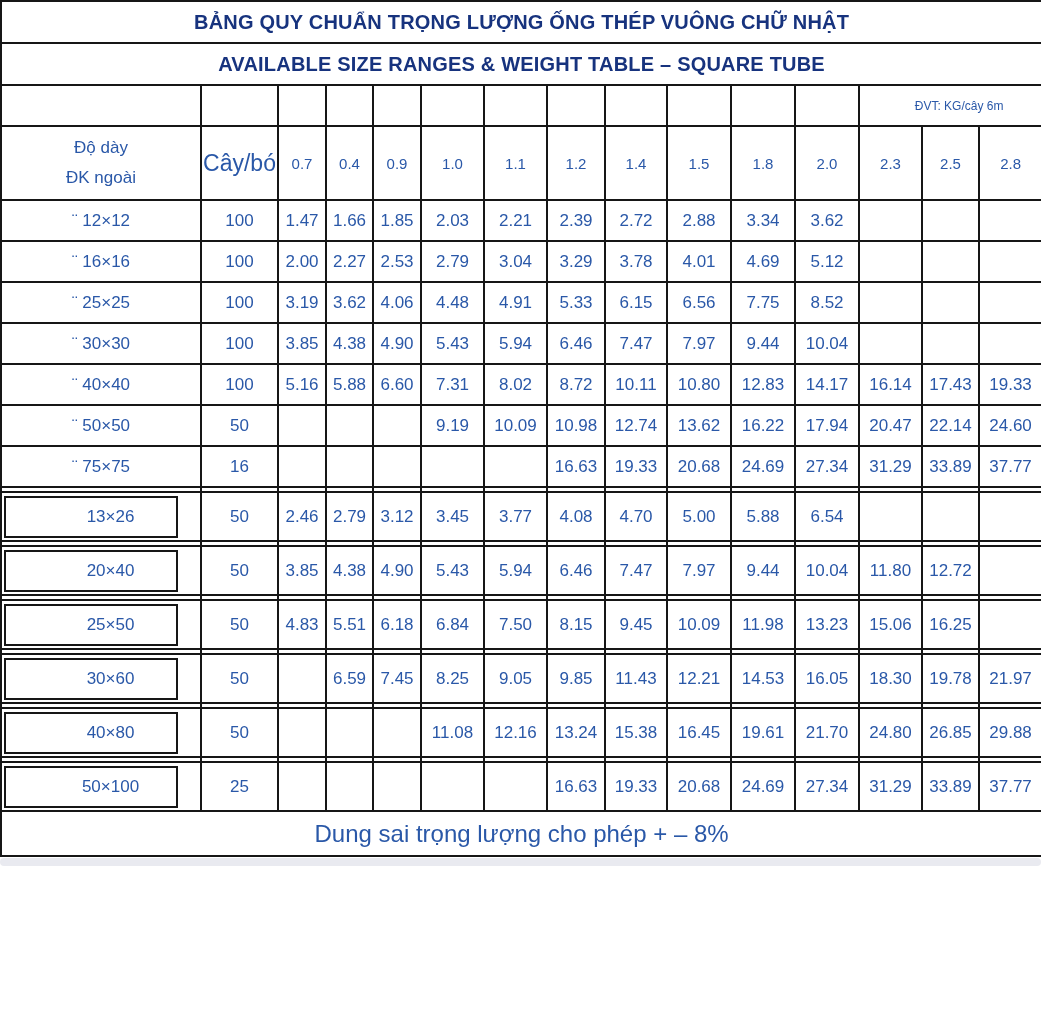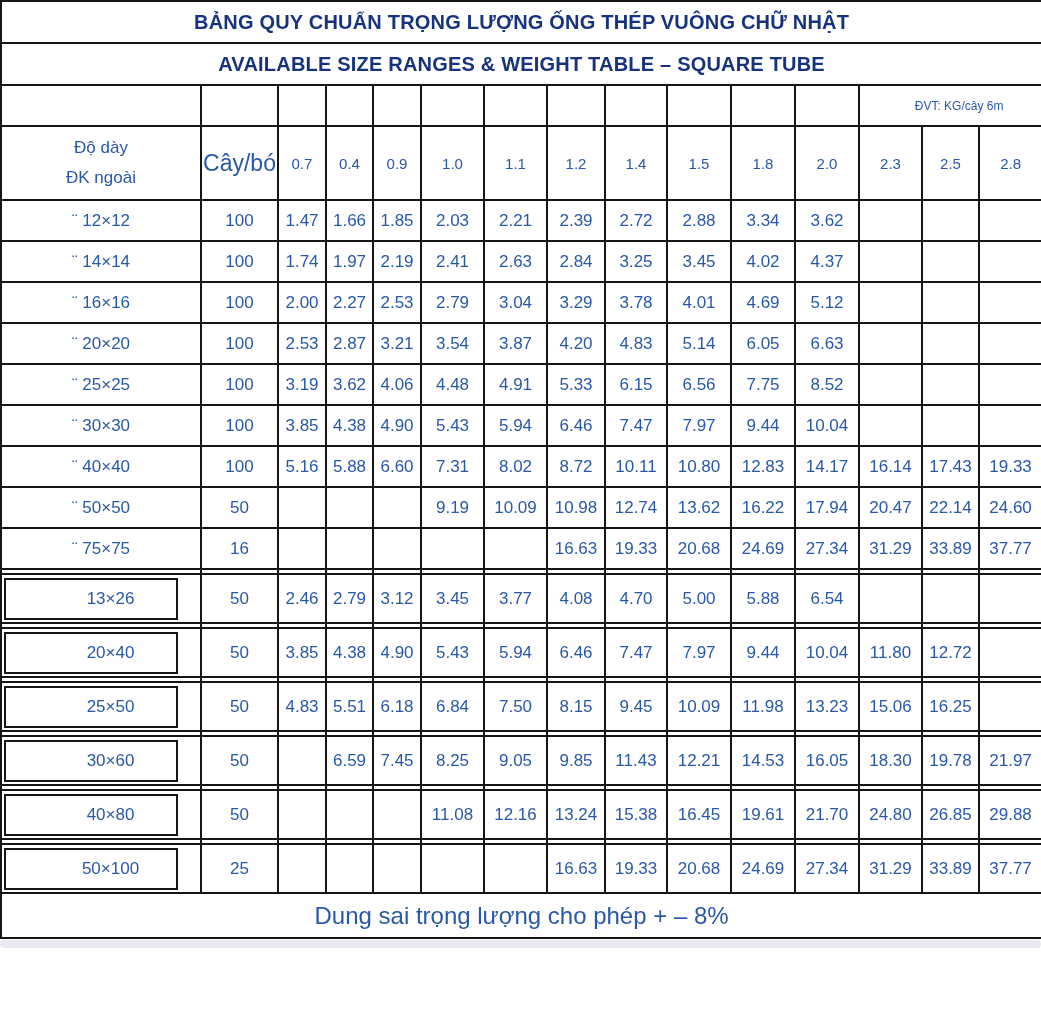--- a/index.html
+++ b/index.html
@@ -112,66 +112,32 @@
           <td>2.39</td>
           <td>2.72</td>
           <td>2.88</td>
           <td>3.34</td>
           <td>3.62</td>
           <td></td>
           <td></td>
           <td></td>
         </tr>
         <tr class="r-sq">
-          <td>¨ 14×14</td>
-          <td>100</td>
-          <td>1.74</td>
-          <td>1.97</td>
-          <td>2.19</td>
-          <td>2.41</td>
-          <td>2.63</td>
-          <td>2.84</td>
-          <td>3.25</td>
-          <td>3.45</td>
-          <td>4.02</td>
-          <td>4.37</td>
-          <td></td>
-          <td></td>
-          <td></td>
-        </tr>
-        <tr class="r-sq">
           <td>¨ 16×16</td>
           <td>100</td>
           <td>2.00</td>
           <td>2.27</td>
           <td>2.53</td>
           <td>2.79</td>
           <td>3.04</td>
           <td>3.29</td>
           <td>3.78</td>
           <td>4.01</td>
           <td>4.69</td>
           <td>5.12</td>
-          <td></td>
-          <td></td>
-          <td></td>
-        </tr>
-        <tr class="r-sq">
-          <td>¨ 20×20</td>
-          <td>100</td>
-          <td>2.53</td>
-          <td>2.87</td>
-          <td>3.21</td>
-          <td>3.54</td>
-          <td>3.87</td>
-          <td>4.20</td>
-          <td>4.83</td>
-          <td>5.14</td>
-          <td>6.05</td>
-          <td>6.63</td>
           <td></td>
           <td></td>
           <td></td>
         </tr>
         <tr class="r-sq">
           <td>¨ 25×25</td>
           <td>100</td>
           <td>3.19</td>
           <td>3.62</td>
           <td>4.06</td>

